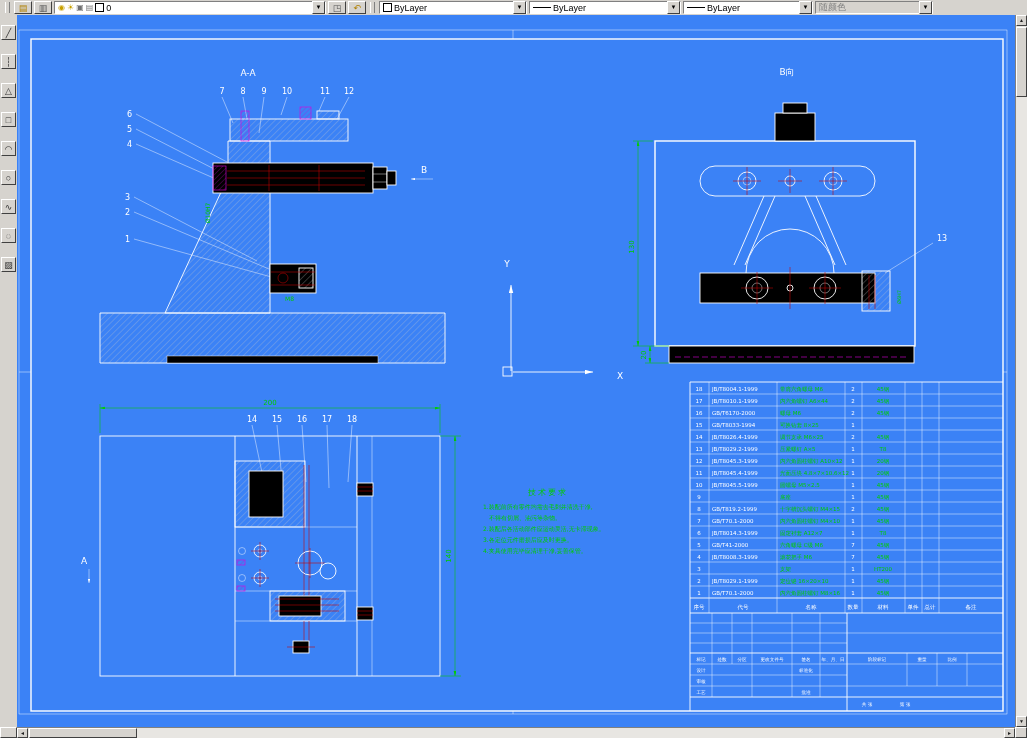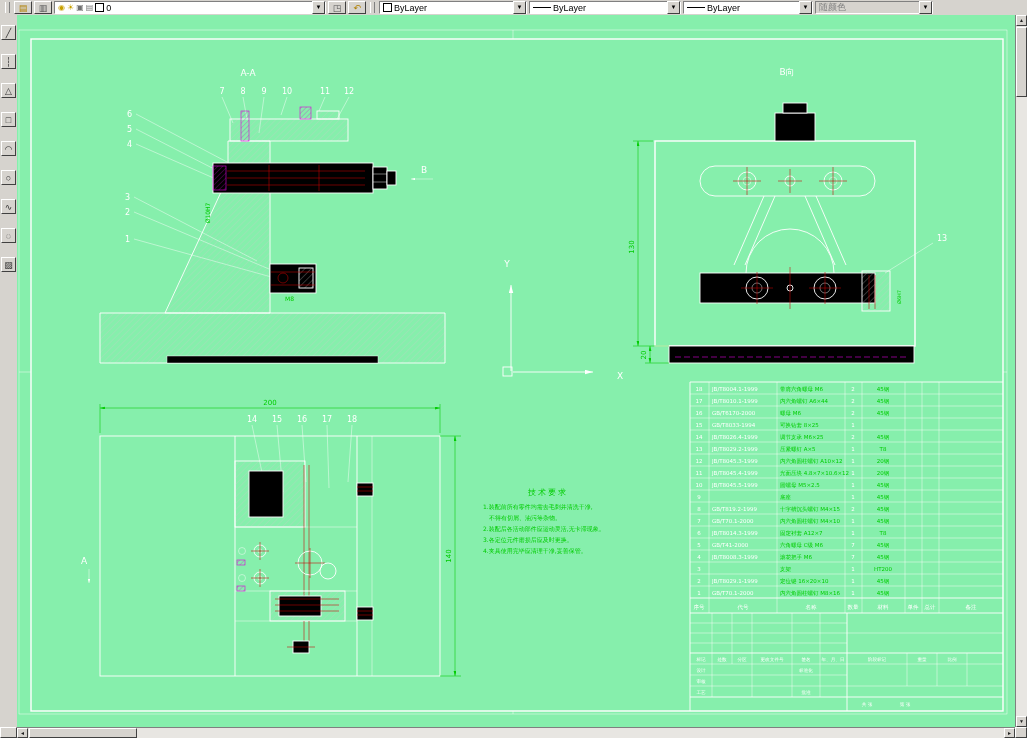--- a/index.html
+++ b/index.html
@@ -24,21 +24,21 @@
   .swatch{width:7px;height:7px;background:#fff;border:1px solid #000;flex:none;}
   .ltline{width:18px;height:0;border-top:1px solid #000;flex:none;}
 
   
   .ltb{position:absolute;left:0;top:15px;width:17px;height:712px;background:#d6d3ce;box-sizing:border-box;
        padding-top:10px;display:flex;flex-direction:column;align-items:center;gap:14px;}
   .lbtn{width:15px;height:15px;flex:none;background:#d6d3ce;border:1px solid;border-color:#fff #404040 #404040 #fff;
         font-size:9px;line-height:12px;text-align:center;padding:0;color:#333;font-family:inherit;}
 
   
-  .canvas{position:absolute;left:17px;top:15px;width:998px;height:712px;background:#86efac;}
+  .canvas{position:absolute;left:17px;top:15px;width:998px;height:712px;background:#3b82f6;}
   svg text{font-family:"DejaVu Sans","Liberation Sans",sans-serif;}
   .sw{stroke:#fff;stroke-width:.9;} .sw2{stroke:#fff;stroke-width:1.4;} .swt{stroke:#fff;stroke-width:.45;}
   .sr{stroke:#c80000;stroke-width:.55;fill:none;} .sm{stroke:#dd00dd;stroke-width:.6;}
   .lg{stroke:#00cc00;stroke-width:.55;fill:none;} .dash{stroke-dasharray:6 3;}
   .tw{fill:#fff;} .tg{fill:#00cc00;}
   .f9{font-size:9px;} .f8{font-size:8px;} .f7{font-size:7px;} .f6{font-size:6px;}
   .f55{font-size:5.5px;} .f5{font-size:5px;} .f45{font-size:4.6px;}
   .ls2{letter-spacing:2px;}
 
   

